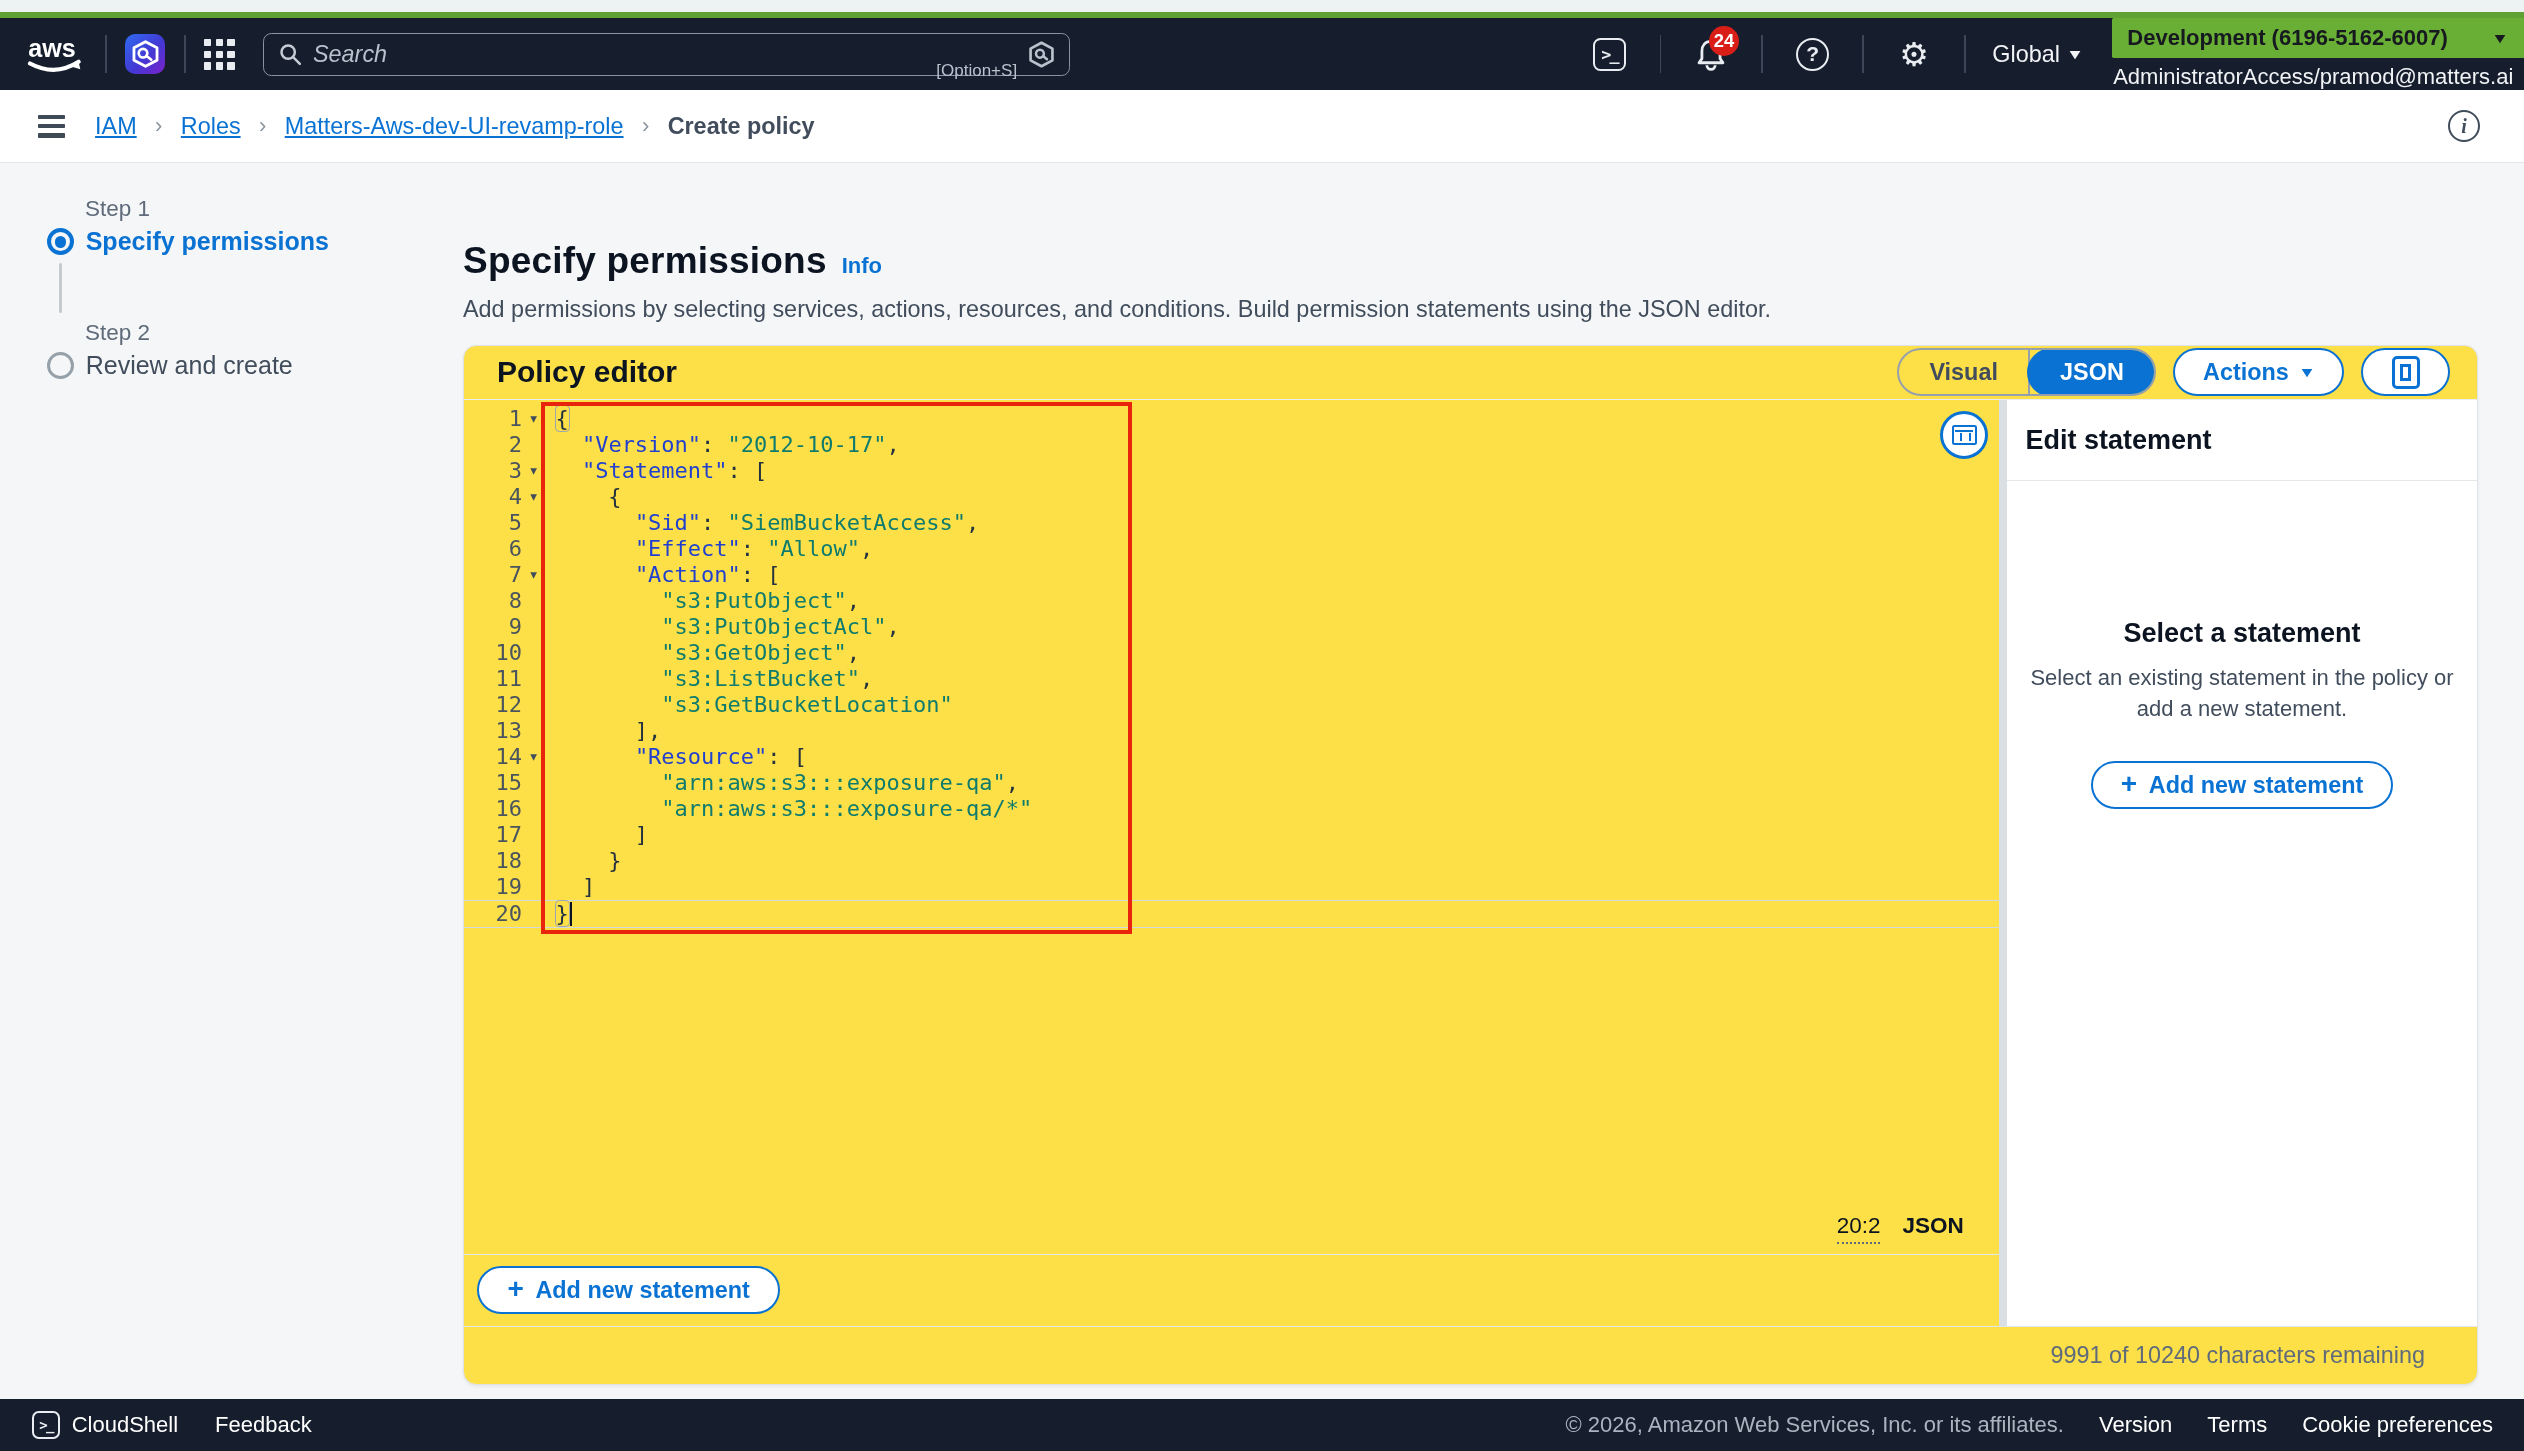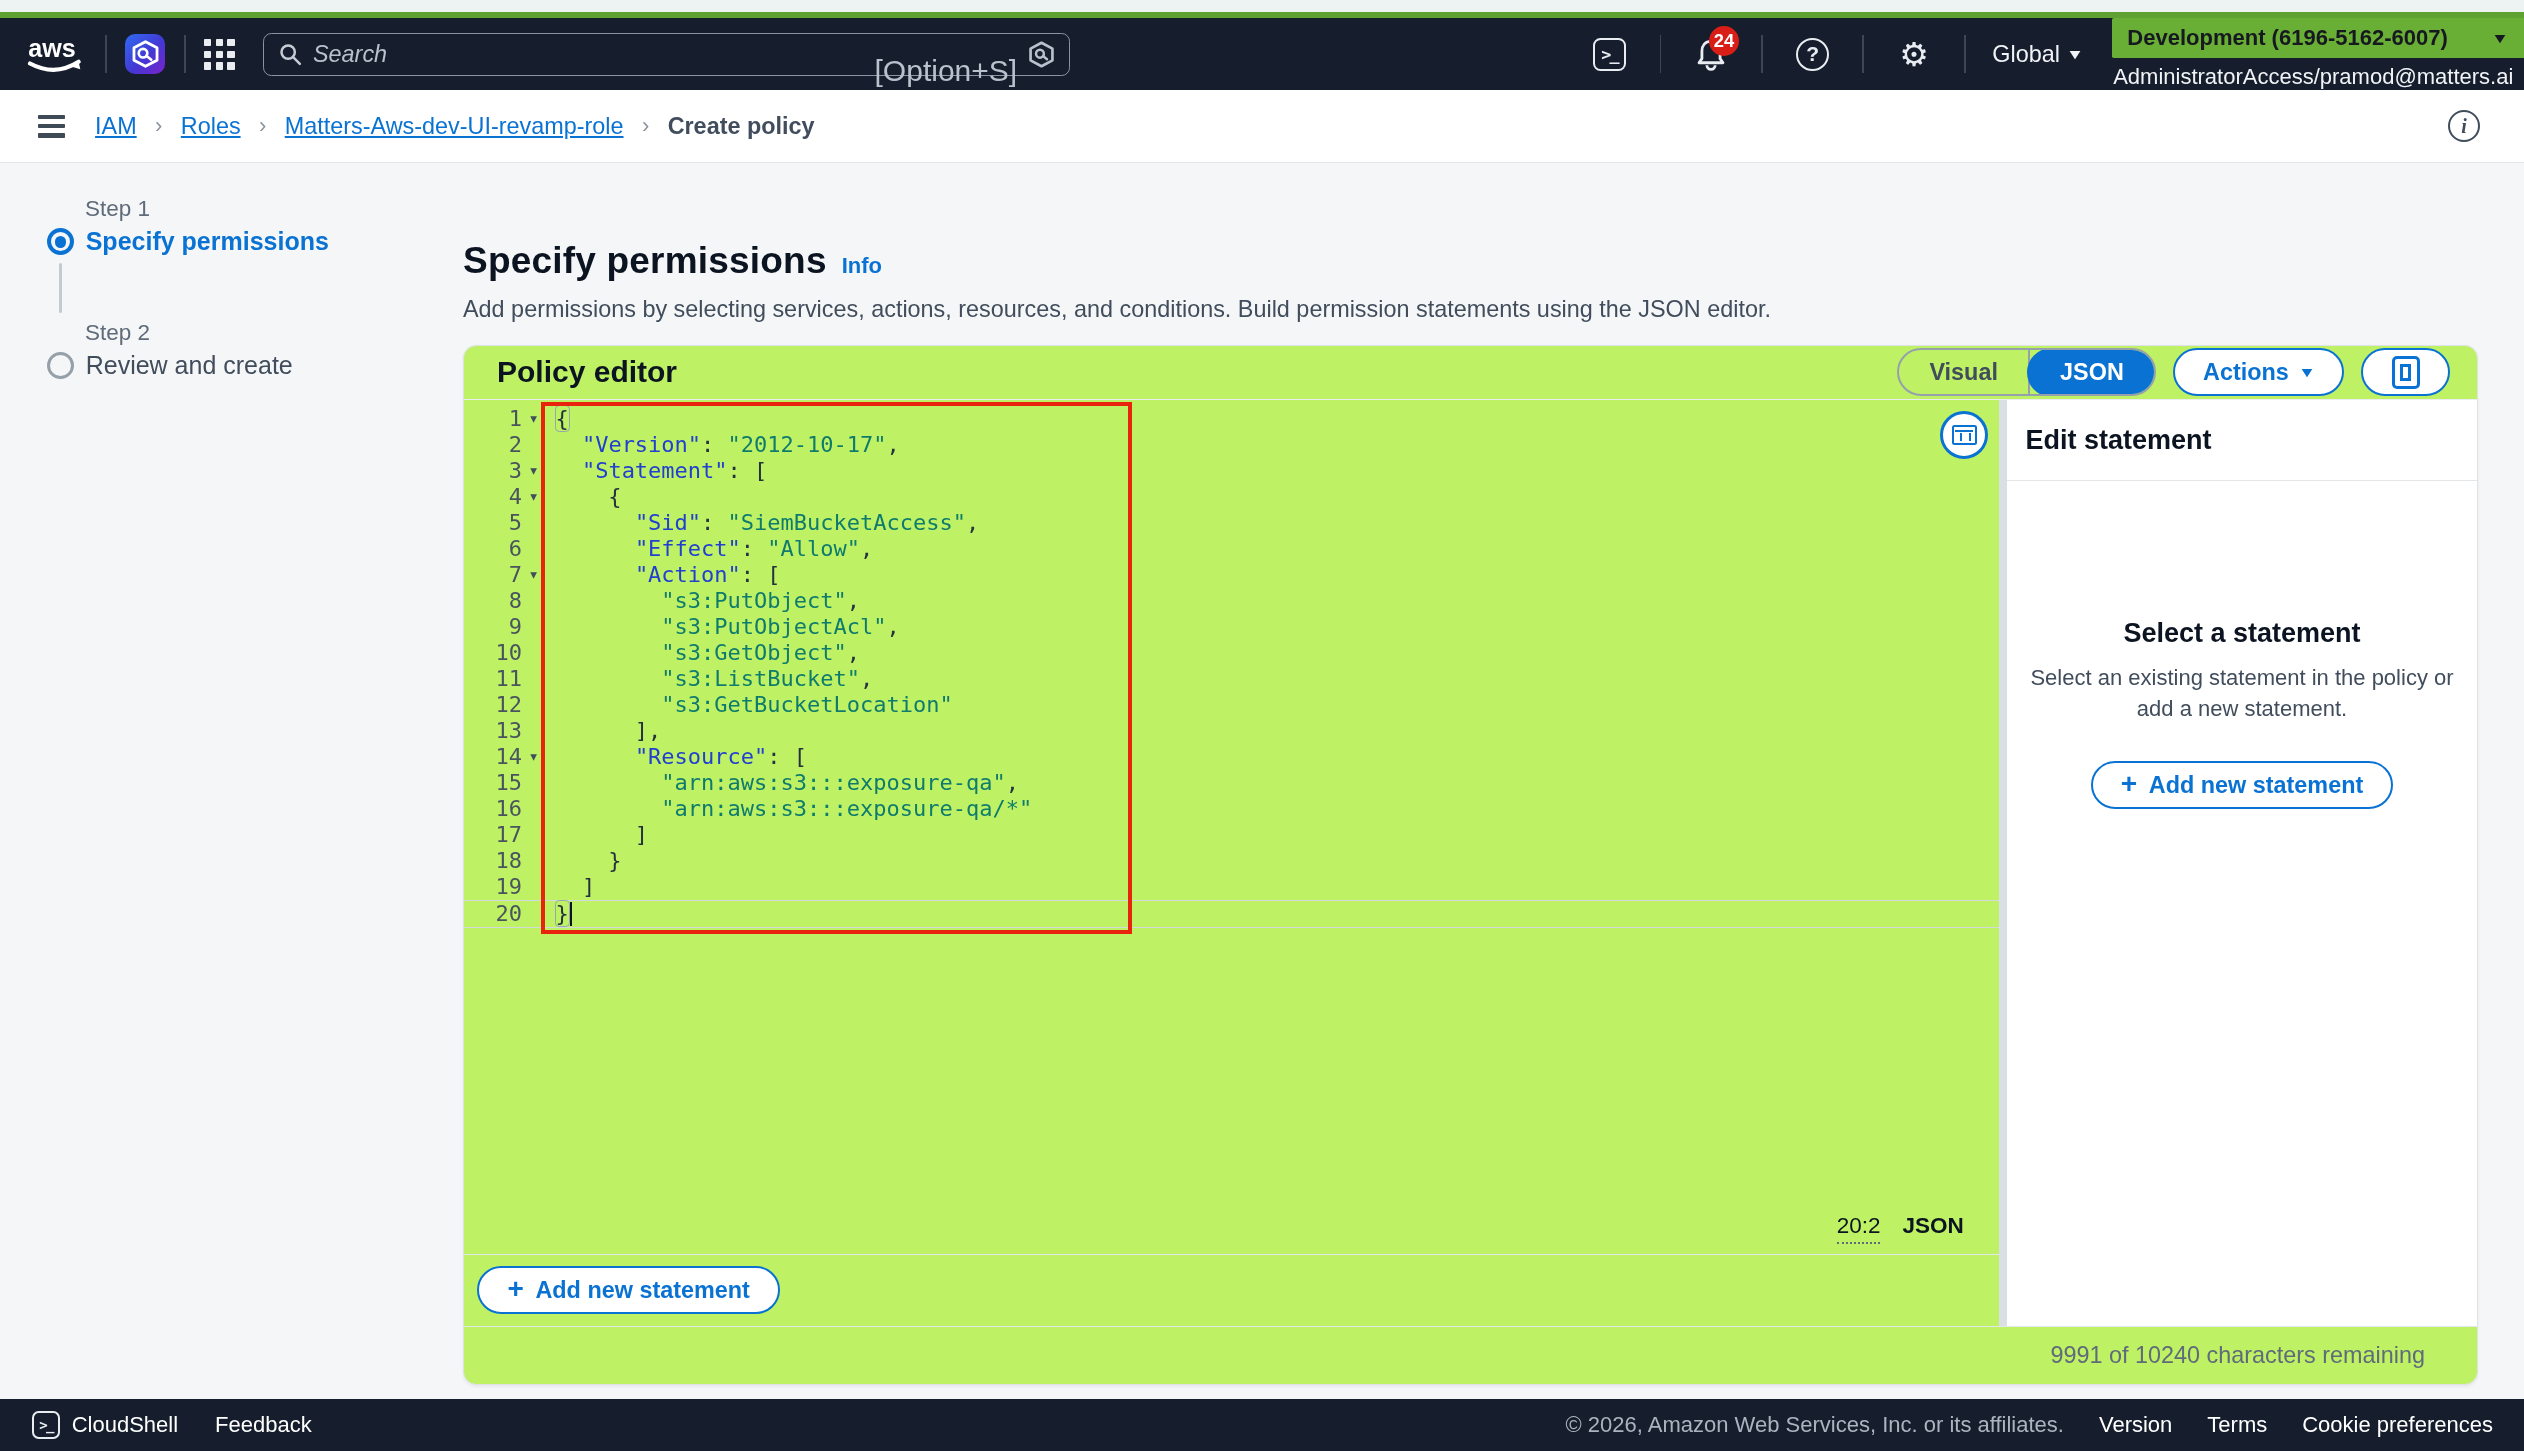--- a/index.html
+++ b/index.html
@@ -14,21 +14,21 @@
   .aws-logo { width:62px; flex:none; }
   .app-icon { width:40px; height:40px; border-radius:10px; flex:none;
               background:linear-gradient(135deg,#2f6bf0 0%,#4338d4 55%,#7a22c9 100%);
               display:flex; align-items:center; justify-content:center; }
   .grid-icon { display:grid; grid-template-columns:repeat(3,7.5px); grid-gap:4.2px; flex:none; }
   .grid-icon i { width:7.5px; height:7.5px; background:#e9edf2; border-radius:0.8px; }
   .search-box { margin-left:28px; width:807px; height:43px; border:1.7px solid #8a93a2; border-radius:8.3px;
                 display:flex; align-items:center; padding:0 15px; gap:11.7px; color:#b9c1cc; font-size:23.4px; }
   .search-box .ph { font-style:italic; }
   .search-box .spacer { flex:1; }
-  .shortcut { font-size:30px; color:#b9c1cc;margin-top:34px; }
+  .shortcut { font-size:17px; color:#b9c1cc;margin-top:34px; }
   .nav-right { margin-left:auto; display:flex; align-items:center; }
   .nav-icon-btn { width:63px; display:flex; justify-content:center; align-items:center; position:relative; }
   .term-box { width:33px; height:33px; border:2.5px solid #e9edf2; border-radius:7.5px; display:flex;
               align-items:center; justify-content:center; font-family:"DejaVu Sans Mono",monospace;
               font-size:16.7px; font-weight:bold; color:#e9edf2; letter-spacing:-1.7px; }
   .badge { position:absolute; top:-11.7px; right:3.3px; min-width:30px; height:30px; border-radius:15px;
            background:var(--alert-red); color:#fff; font-size:18.4px; font-weight:bold;
            display:flex; align-items:center; justify-content:center; padding:0 5px; }
   .qmark { width:33px; height:33px; border:2.5px solid #e9edf2; border-radius:50%; display:flex;
            align-items:center; justify-content:center; font-size:21px; font-weight:bold; color:#e9edf2; }
@@ -66,21 +66,21 @@
   .step-on { color:var(--accent); font-weight:bold; font-size:25px; }
   .step-off { color:#414d5c; font-size:25px; }
   .step-conn { width:3.3px; height:50px; background:#c3cbd1; margin:6.7px 0 6.7px 11.7px; border-radius:1.7px; }
 
   .main { position:absolute; left:463px; top:77px; width:2015px; }
   .h1row { display:flex; align-items:baseline; gap:15px; }
   h1 { font-size:37px; color:#0b1420; letter-spacing:0.2px; }
   .info-link { color:var(--accent); font-size:22px; font-weight:bold; cursor:pointer; }
   .desc { margin-top:13.4px; font-size:23.4px; color:#414d5c; }
 
-  .card { margin-top:22px; background:#bef264; border:0.8px solid #dfe3e8; border-radius:13.4px;
+  .card { margin-top:22px; background:#fde047; border:0.8px solid #dfe3e8; border-radius:13.4px;
           box-shadow:0 1.7px 3.3px rgba(15,25,40,.06); overflow:hidden; }
   .card-head { height:53px; display:flex; align-items:center; justify-content:space-between; padding:0 27px 0 33px; }
   .card-title { font-size:30px; font-weight:bold; color:#0b1420; }
   .head-controls { display:flex; align-items:center; gap:16.7px; }
   .seg { display:flex; align-items:stretch; border:2.5px solid #96a0ad; border-radius:33px; height:48px; overflow:hidden; }
   .seg-visual { display:flex; align-items:center; padding:0 30px; color:#414d5c; font-weight:bold; font-size:23.4px; cursor:pointer; }
   .seg-div { width:1.7px; background:#96a0ad; }
   .seg-json { display:flex; align-items:center; padding:0 33px; background:var(--accent); color:#fff;
               font-weight:bold; font-size:23.4px; border-radius:33px; margin:-2.5px; cursor:pointer; }
   .btn-outline { display:flex; align-items:center; justify-content:center; gap:11.7px; border:2.5px solid var(--accent);

